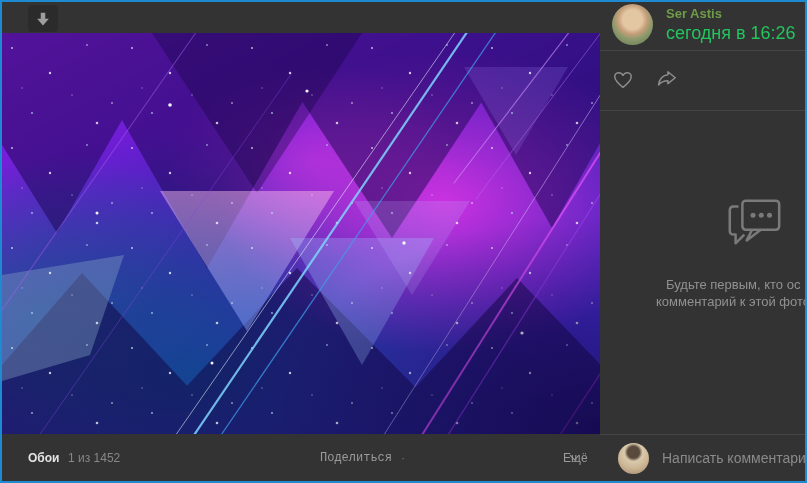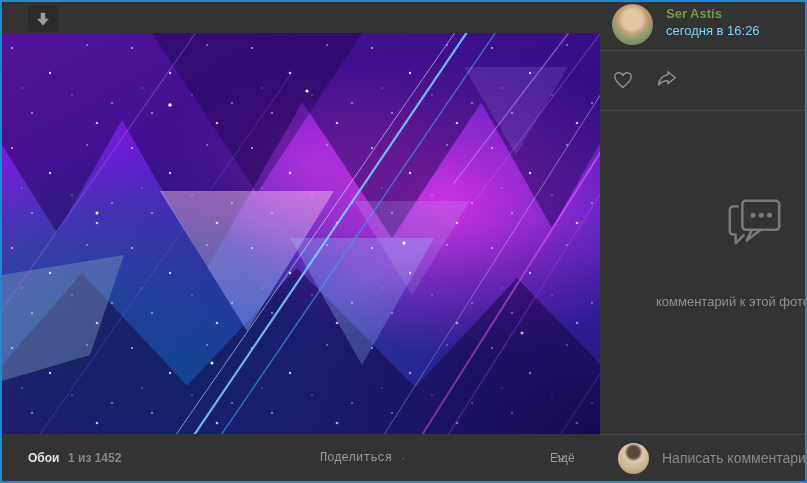--- a/index.html
+++ b/index.html
@@ -15,34 +15,34 @@
   
   .photo-col{position:absolute;left:0;top:0;width:598px;height:479px;}
   .topbar{position:absolute;left:0;top:0;width:598px;height:31px;background:var(--surface);}
   .dl-btn{position:absolute;left:26px;top:3px;width:30px;height:27px;background:var(--surface_btn);
           border:none;border-radius:4px;cursor:pointer;display:flex;align-items:center;justify-content:center;}
   .stage{position:absolute;left:0;top:31px;width:598px;height:401px;overflow:hidden;cursor:pointer;}
   .stage svg{display:block;}
   .bottombar{position:absolute;left:0;top:432px;width:598px;height:47px;background:var(--surface);}
   .bottombar span{position:absolute;top:50%;transform:translateY(-50%);font-size:12px;white-space:nowrap;text-align:right;}
   .album{left:26px;color:var(--text_primary);font-weight:bold;}
-  .counter{left:66px;color:#878787;font-weight:bold;}
+  .counter{left:66px;color:#878787;}
   .share-link{left:318px;color:var(--text_secondary);cursor:pointer;font-family:Liberation Mono, monospace;}
   .dot-sep{left:399px;color:#777;}
   .save-link{left:411px;color:var(--text_secondary);cursor:pointer;}
-  .more-link{left:548px;color:var(--text_secondary);cursor:pointer;}
+  .more-link{left:561px;color:var(--text_secondary);cursor:pointer;}
   .chev{display:inline-block;width:7px;height:7px;border-right:1.6px solid var(--text_secondary);
         border-bottom:1.6px solid var(--text_secondary);transform:rotate(45deg);margin-left:8px;vertical-align:3px;}
   
   .sidebar{position:absolute;left:598px;top:0;width:205px;height:479px;background:var(--surface);overflow:hidden;}
   .avatar{border-radius:50%;position:absolute;}
   .avatar-top{left:12px;top:2px;width:41px;height:41px;
       background:radial-gradient(circle at 50% 38%,#e3c6a2 0 30%,#c49d79 45%,#8d9a6c 60%,#5e744f 100%);}
   .username{position:absolute;left:66px;top:4px;font-size:13px;font-weight:bold;color:var(--username);}
-  .timestamp{position:absolute;left:66px;top:21px;font-size:13px;color:#7dd3fc;}
+  .timestamp{position:absolute;left:66px;top:21px;font-size:18px;color:#22c55e;}
   .divider{position:absolute;left:0;width:205px;height:1px;background:var(--divider);}
   .d1{top:48px;} .d2{top:108px;} .d3{top:432px;}
   .icon-btn{position:absolute;background:none;border:none;cursor:pointer;padding:0;}
   .like-btn{left:12px;top:67px;} .repost-btn{left:56px;top:67px;}
   .empty-icon{position:absolute;left:123px;top:192px;}
   .empty-line{position:absolute;font-size:13px;color:#919191;white-space:nowrap;}
   .el1{left:66px;top:275px;} .el2{left:56px;top:292px;}
   .avatar-bottom{left:18px;top:441px;width:31px;height:31px;
       background:radial-gradient(circle at 50% 30%,#5a4a3c 0 22%,#d9c9ab 34%,#cdb896 58%,#b99f80 78%,#87a2b0 100%);}
   .comment-input{position:absolute;left:62px;top:443px;width:143px;height:26px;background:transparent;
@@ -200,20 +200,21 @@
           <rect x="20" y="6" width="38" height="30" rx="3.5"></rect>
           <path d="M30 36 L24.5 47 L39 36"></path>
         </g>
         <g fill="#7a7a7a">
           <circle cx="31" cy="21" r="2.6"></circle>
             <circle cx="39.5" cy="21" r="2.6"></circle>
             <circle cx="48" cy="21" r="2.6"></circle>
         </g>
       </svg>
     </div>
+    <div class="empty-line el1">Будьте первым, кто ос</div>
     <div class="empty-line el2">комментарий к этой фото</div>
 
     <div class="divider d3"></div>
 
     <div class="avatar avatar-bottom"></div>
     <input class="comment-input" type="text" placeholder="Написать комментарий" style="">
   </div>
 
 </div>
 

